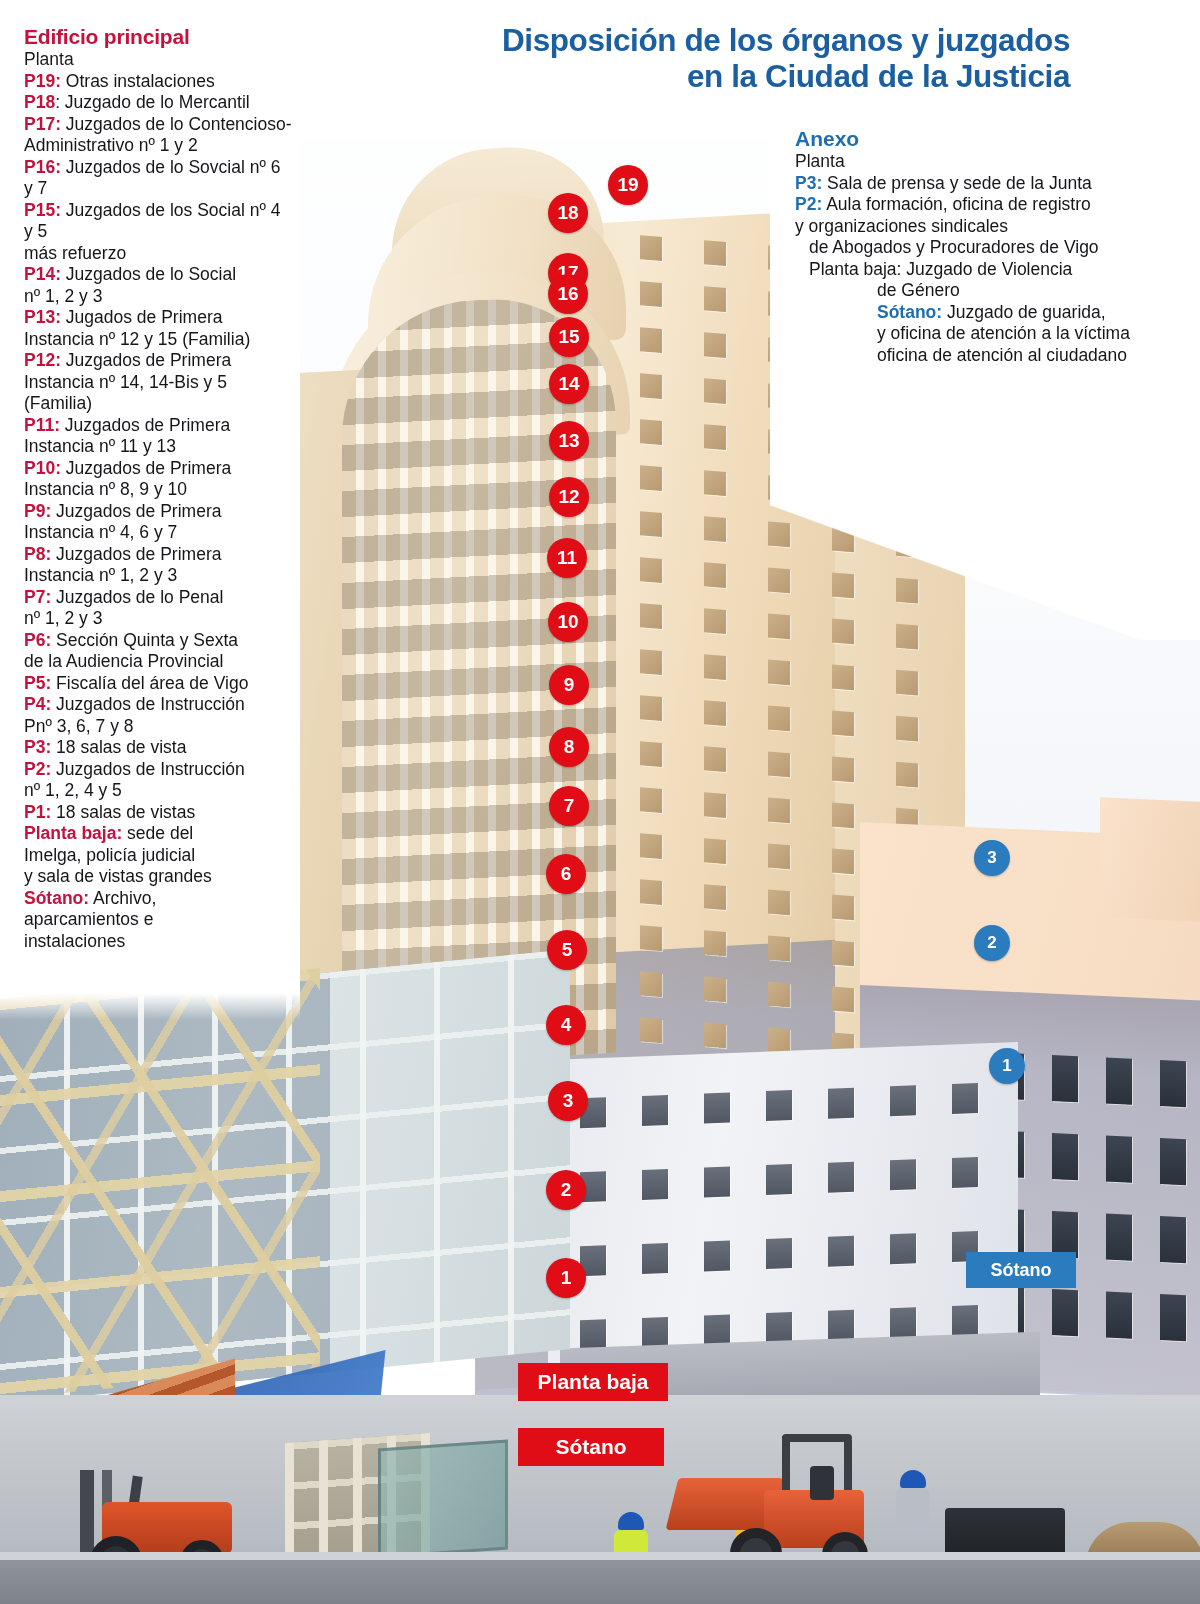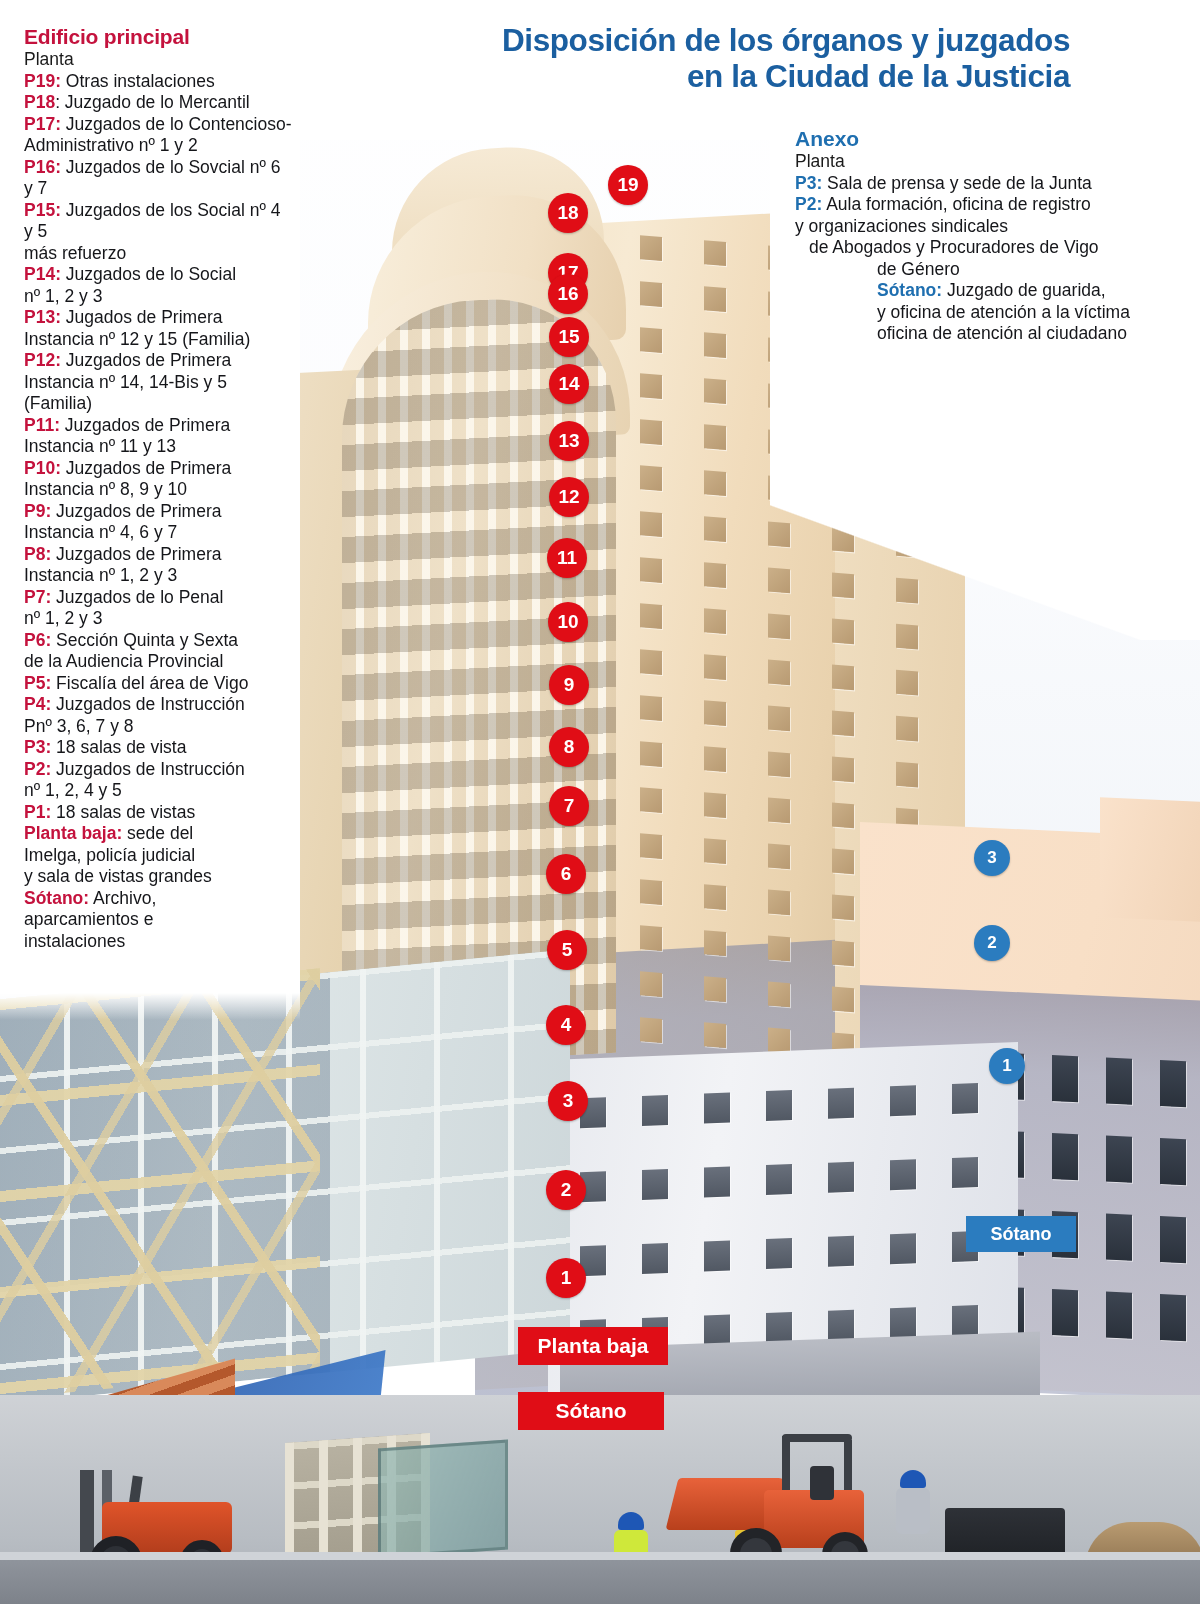--- a/index.html
+++ b/index.html
@@ -313,21 +313,21 @@
     color:#ffffff; font-weight:bold; z-index:8;
     box-shadow:0 1px 2px rgba(0,0,0,.25);
   }
   .dot.red { background:#e00d16; }
   .dot.blue { background:#2b7cbf; }
   .dot.s40 { width:40px; height:40px; font-size:19px; }
   .dot.s36 { width:36px; height:36px; font-size:17px; }
 
   .tag {
     position:absolute; z-index:8; color:#fff; font-weight:bold;
-    display:flex; align-items:center; justify-content:center;
+    display:flex; align-items:center; justify-content:center;margin-top:36px;
   }
   .tag.red { background:#e00d16; }
   .tag.blue { background:#2b7cbf; }
 </style>
 </head>
 <body>
 
 <div id="photo">
   <div class="sky"></div>
 
@@ -633,20 +633,21 @@
 </div>
 
 <div class="col-right">
   <div class="head-blue">Anexo</div>
   <div class="sub">Planta</div>
   <div class="lst lst-blue" id="anexo-list">
       <p><span class="k">P3:</span><span> Sala de prensa y sede de la Junta</span></p>
       <p><span class="k">P2:</span><span> Aula formación, oficina de registro</span></p>
       <p><span>y organizaciones sindicales</span></p>
       <p class="ind1"><span>de Abogados y Procuradores de Vigo</span></p>
+      <p class="ind1"><span>Planta baja: Juzgado de  Violencia</span></p>
       <p class="ind2"><span>de Género</span></p>
       <p class="ind2"><span class="k">Sótano:</span><span> Juzgado de guarida,</span></p>
       <p class="ind2"><span> y oficina de atención a la víctima</span></p>
       <p class="ind2"><span>oficina de atención al ciudadano</span></p>
     </div>
 </div>
 
 <div id="markers">
     <div class="dot red s40" style="left: 608px; top: 165px;">19</div>
     <div class="dot red s40" style="left: 548px; top: 193px;">18</div>

